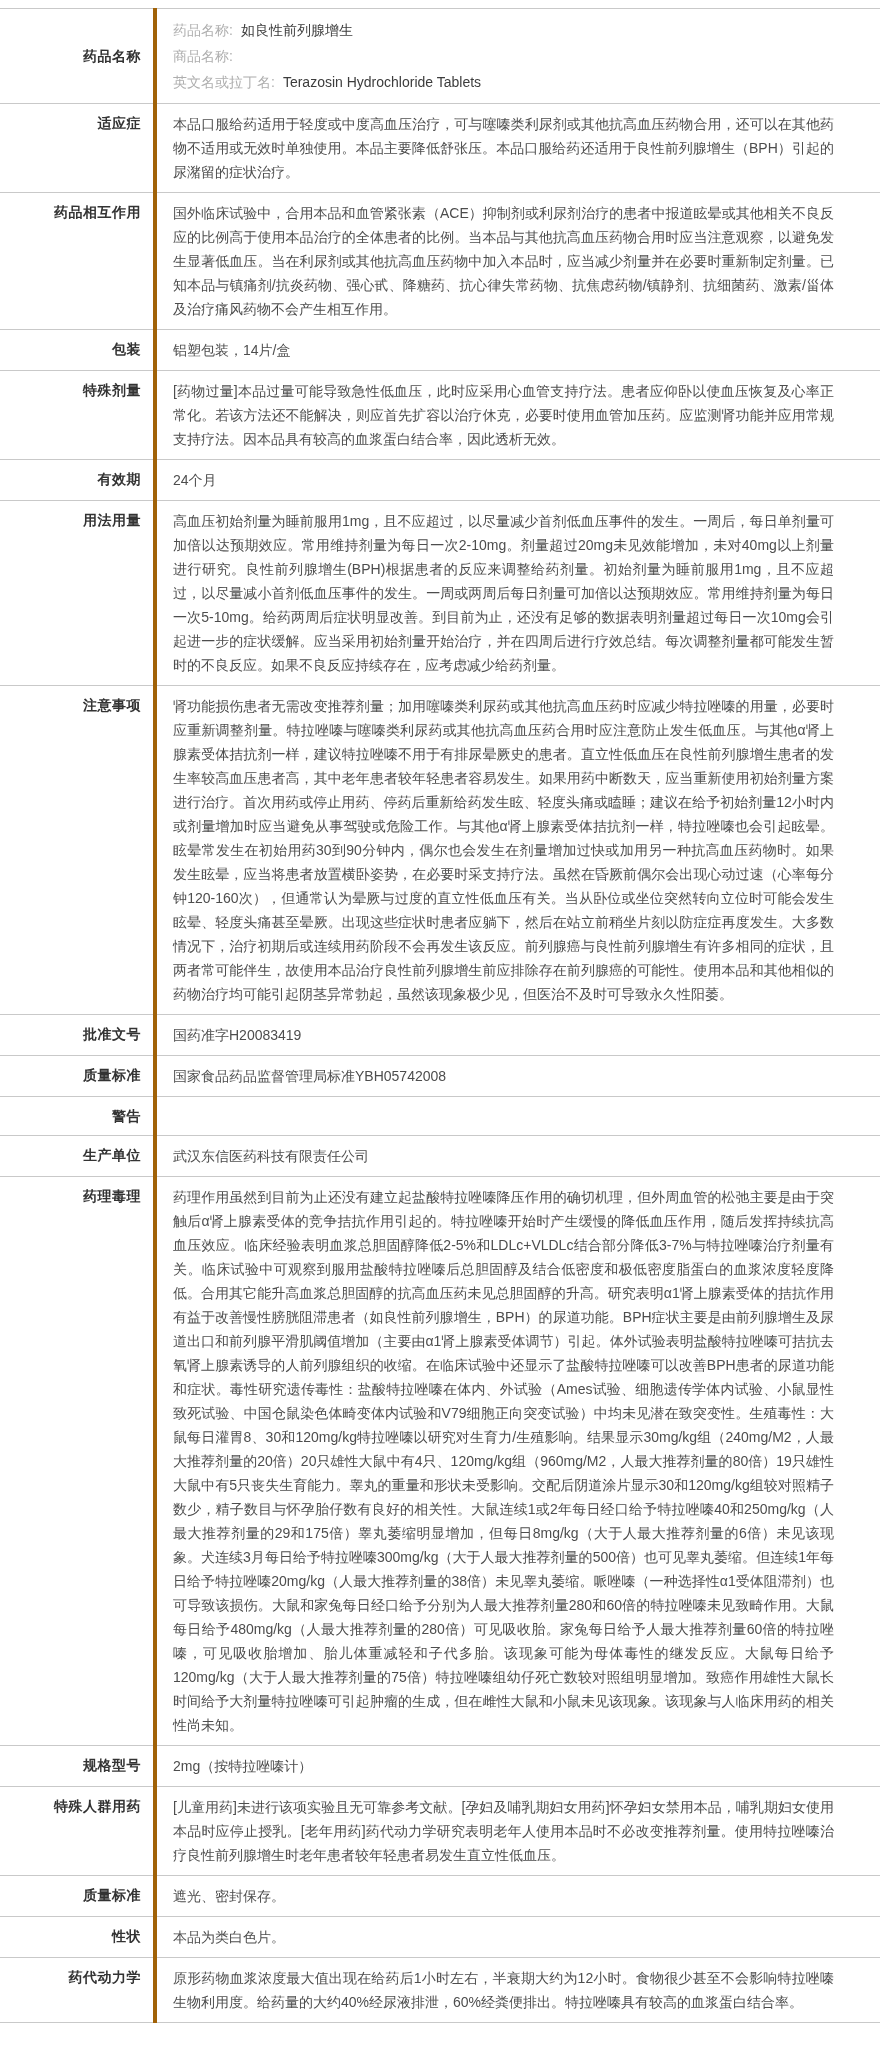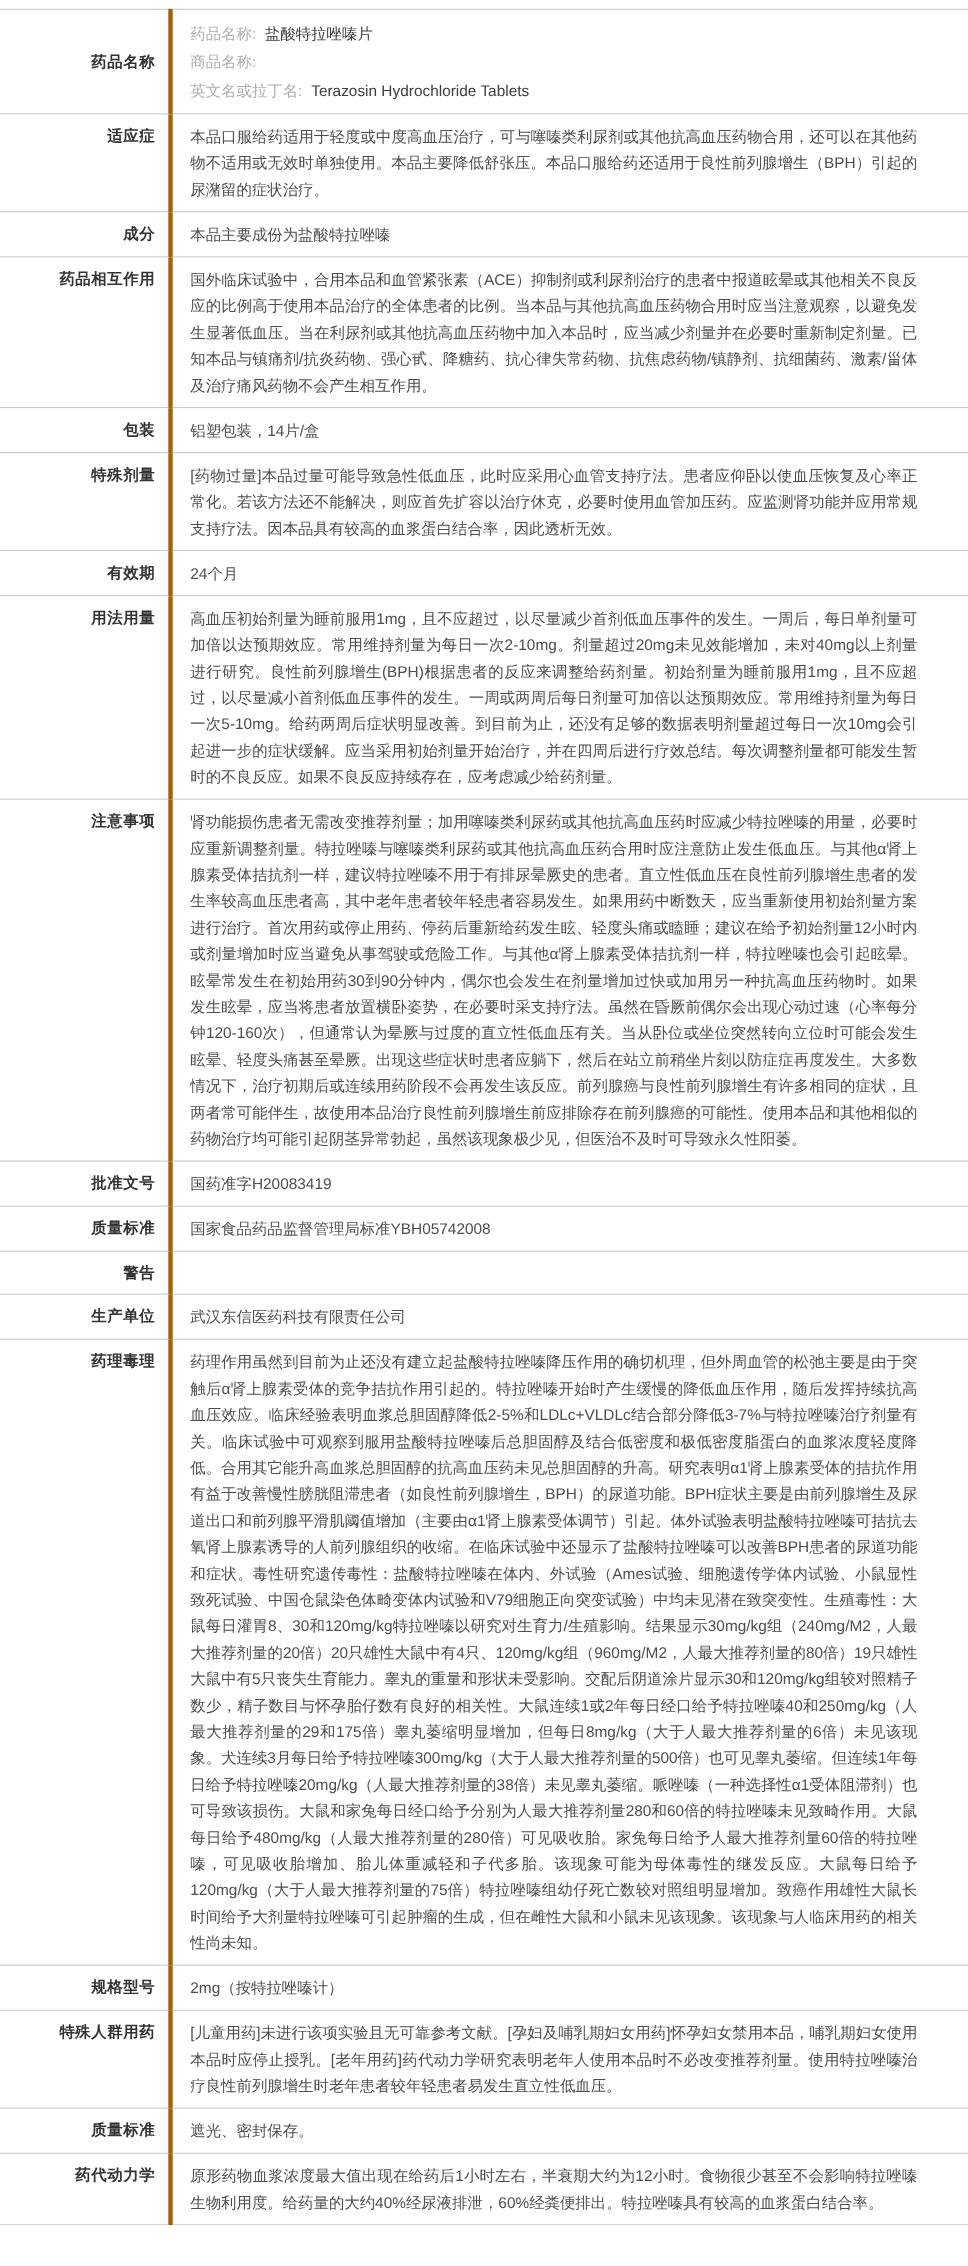--- a/index.html
+++ b/index.html
@@ -53,35 +53,31 @@
   .field-value { color: #3c3c3c; }
 </style>
 </head>
 <body>
 
 <div class="page">
   <div class="drug-table">
   <div class="row v-center">
     <div class="label-cell">药品名称</div>
     <div class="content-cell">
-          <div class="field-line"><span class="field-key">药品名称:</span><span class="field-value">盐酸特拉唑嗪片</span></div>
+          <div class="field-line"><span class="field-key">药品名称:</span><span class="field-value">如良性前列腺增生</span></div>
           <div class="field-line"><span class="field-key">商品名称:</span><span class="field-value"></span></div>
           <div class="field-line"><span class="field-key">英文名或拉丁名:</span><span class="field-value">Terazosin Hydrochloride Tablets</span></div>
         </div>
   </div>
 
   <div class="row">
     <div class="label-cell">适应症</div>
     <div class="content-cell">本品口服给药适用于轻度或中度高血压治疗，可与噻嗪类利尿剂或其他抗高血压药物合用，还可以在其他药物不适用或无效时单独使用。本品主要降低舒张压。本品口服给药还适用于良性前列腺增生（BPH）引起的尿潴留的症状治疗。</div>
   </div>
 
-  <div class="row">
-    <div class="label-cell">成分</div>
-    <div class="content-cell">本品主要成份为盐酸特拉唑嗪</div>
-  </div>
 
   <div class="row">
     <div class="label-cell">药品相互作用</div>
     <div class="content-cell">国外临床试验中，合用本品和血管紧张素（ACE）抑制剂或利尿剂治疗的患者中报道眩晕或其他相关不良反应的比例高于使用本品治疗的全体患者的比例。当本品与其他抗高血压药物合用时应当注意观察，以避免发生显著低血压。当在利尿剂或其他抗高血压药物中加入本品时，应当减少剂量并在必要时重新制定剂量。已知本品与镇痛剂/抗炎药物、强心甙、降糖药、抗心律失常药物、抗焦虑药物/镇静剂、抗细菌药、激素/甾体及治疗痛风药物不会产生相互作用。</div>
   </div>
 
   <div class="row">
     <div class="label-cell">包装</div>
     <div class="content-cell">铝塑包装，14片/盒</div>
   </div>
@@ -139,20 +135,24 @@
   <div class="row">
     <div class="label-cell">特殊人群用药</div>
     <div class="content-cell">[儿童用药]未进行该项实验且无可靠参考文献。[孕妇及哺乳期妇女用药]怀孕妇女禁用本品，哺乳期妇女使用本品时应停止授乳。[老年用药]药代动力学研究表明老年人使用本品时不必改变推荐剂量。使用特拉唑嗪治疗良性前列腺增生时老年患者较年轻患者易发生直立性低血压。</div>
   </div>
 
   <div class="row">
     <div class="label-cell">质量标准</div>
     <div class="content-cell">遮光、密封保存。</div>
   </div>
 
+  <div class="row">
+    <div class="label-cell">性状</div>
+    <div class="content-cell">本品为类白色片。</div>
+  </div>
 
   <div class="row">
     <div class="label-cell">药代动力学</div>
     <div class="content-cell">原形药物血浆浓度最大值出现在给药后1小时左右，半衰期大约为12小时。食物很少甚至不会影响特拉唑嗪生物利用度。给药量的大约40%经尿液排泄，60%经粪便排出。特拉唑嗪具有较高的血浆蛋白结合率。</div>
   </div>
 
 </div>
 </div>
 
 </body></html>

